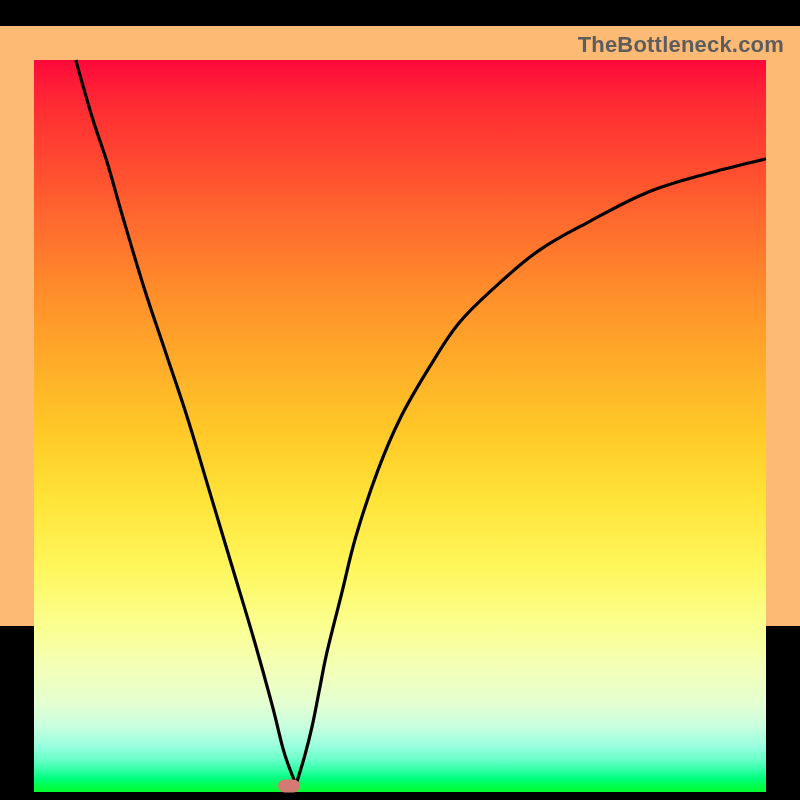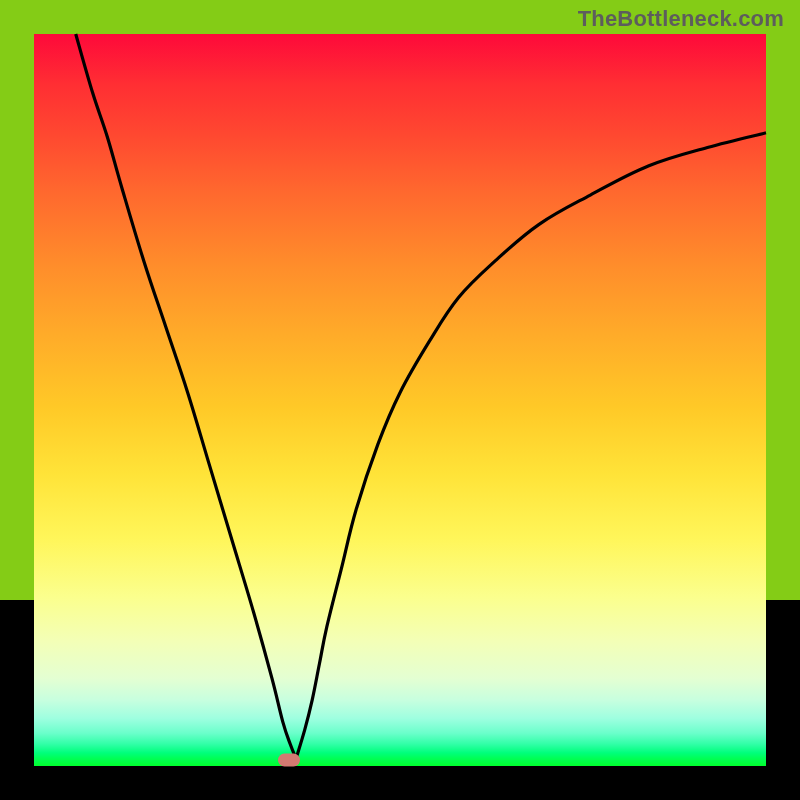--- a/index.html
+++ b/index.html
@@ -1,21 +1,22 @@
 <!DOCTYPE html>
 <html><head>
 <meta charset="utf-8">
 <style>
   * { margin: 0; padding: 0; box-sizing: border-box; }
   html, body { width: 800px; height: 800px; overflow: hidden; background: #000; }
   .container {
     width: 800px;
     height: 600px;
-    background: #84cc16;
+    background: #fdba74;
     position: relative;
+    margin-top: 26px;
   }
   .watermark {
     position: absolute;
     top: 6px;
     right: 16px;
     font-family: Arial, Helvetica, sans-serif;
     font-size: 22px;
     font-weight: 600;
     color: #5d5d5d;
     letter-spacing: 0.2px;

